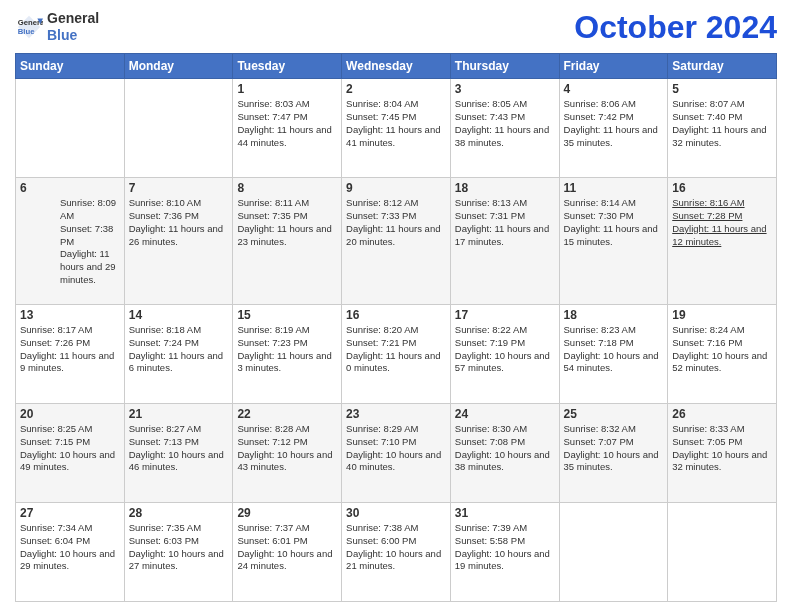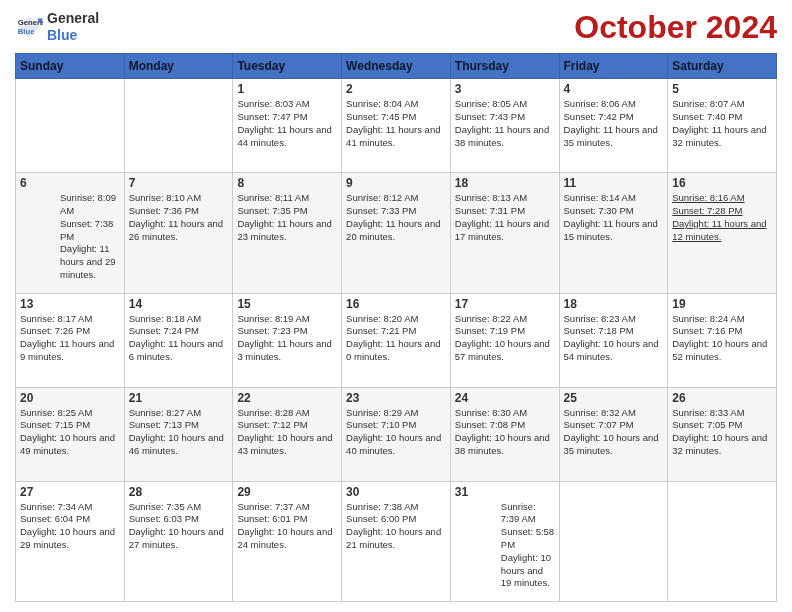--- a/index.html
+++ b/index.html
@@ -31,38 +31,38 @@
     .logo-icon {
       width: 28px;
       height: 28px;
     }
     .title-area {
       text-align: right;
     }
     .month-title {
       font-size: 32px;
       font-weight: bold;
-      color: #b91c1c;
+      color: #1d4ed8;
       line-height: 1.1;
       margin-left: 29px;
     }
     .location {
       font-size: 14px;
       color: #555;
     }
     .calendar {
       flex: 1;
       border: 1px solid #ccc;
       border-collapse: collapse;
       width: 100%;
       table-layout: fixed;
     }
     .calendar thead tr th {
       background: #4472C4;
-      color: #0f172a;
+      color: #ffffff;
       font-size: 12px;
       font-weight: bold;
       padding: 5px 4px;
       text-align: left;
       border: 1px solid #3a62a8;
     }
     .calendar tbody tr td {
       border: 1px solid #ccc;
       vertical-align: top;
       padding: 3px 4px;
@@ -315,21 +315,21 @@
 Daylight: 10 hours and 24 minutes.</div>
           </td>
           <td>
             <span class="day-num">30</span>
             <div class="cell-text" style="white-space: pre-line;">Sunrise: 7:38 AM
 Sunset: 6:00 PM
 Daylight: 10 hours and 21 minutes.</div>
           </td>
           <td>
             <span class="day-num">31</span>
-            <div class="cell-text" style="white-space: pre-line; margin-left: 46px;">Sunrise: 7:39 AM
+            <div class="cell-text" style="white-space: pre-line;">Sunrise: 7:39 AM
 Sunset: 5:58 PM
 Daylight: 10 hours and 19 minutes.</div>
           </td>
           <td class="empty-cell"></td>
           <td class="empty-cell"></td>
         </tr>
       </tbody>
   </table>
 </div>
 

